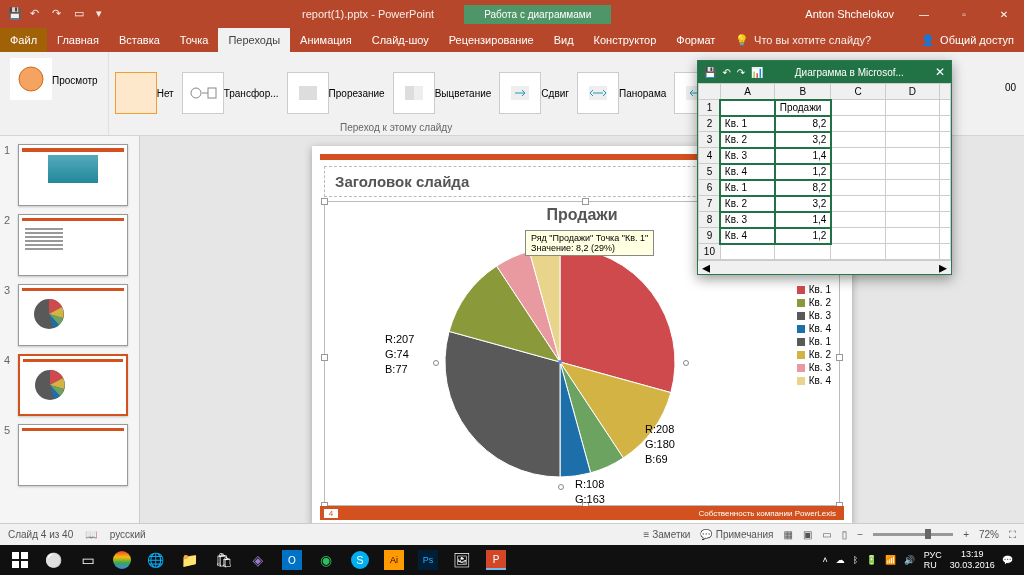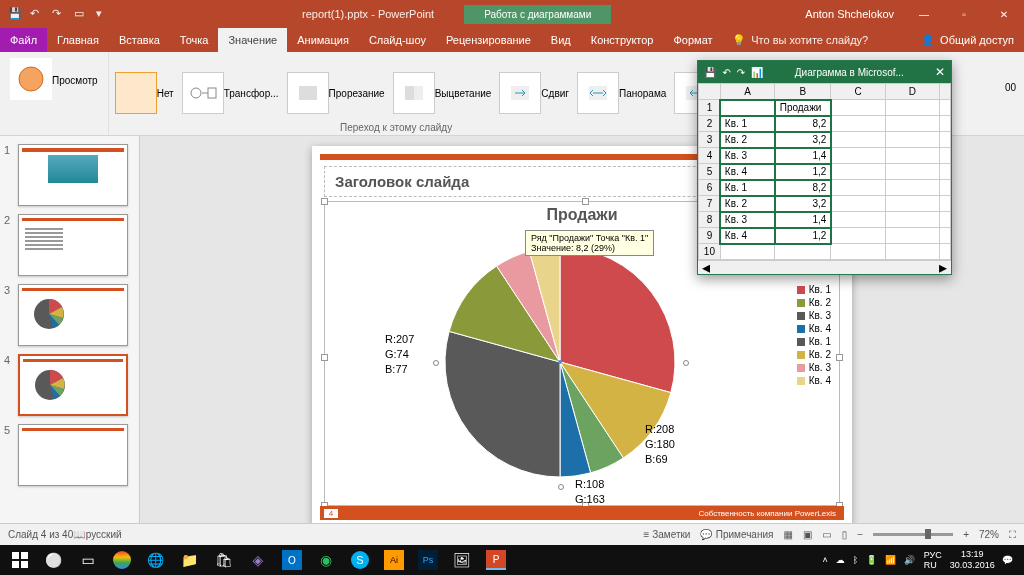--- a/index.html
+++ b/index.html
@@ -9,21 +9,21 @@
 .qat{display:flex;gap:8px;padding:0 8px;align-items:center}
 .qat-icon{width:14px;height:14px;opacity:.9}
 .title-text{flex:1;text-align:center;display:flex;justify-content:center;gap:30px;align-items:center}
 .title-center{opacity:.9}
 .chart-tools{background:#4e9668;padding:4px 20px;font-size:10px}
 .win-btns{display:flex;gap:0;margin-left:auto}
 .win-btn{width:40px;height:28px;display:flex;align-items:center;justify-content:center;font-size:10px}
 .user{padding:0 10px;font-size:11px}
 .menubar{height:24px;background:#b7472a;display:flex;color:#fff;font-size:11px;align-items:center}
 .menu-tab{padding:0 10px;line-height:24px;cursor:pointer}
-.menu-tab.file{background:#a21caf}
+.menu-tab.file{background:#a16207}
 .menu-tab.active{background:#f1f1f1;color:#444}
 .tell-me{margin-left:10px;display:flex;align-items:center;gap:5px;opacity:.9}
 .share{margin-left:auto;margin-right:10px;display:flex;align-items:center;gap:5px}
 .ribbon{height:84px;background:#f1f1f1;border-bottom:1px solid #d4d4d4;display:flex;position:relative}
 .ribbon-group{display:flex;flex-direction:column;align-items:center;padding:4px 6px;border-right:1px solid #e0e0e0}
 .trans-btn{display:flex;align-items:center;padding:2px 4px;font-size:10px;cursor:pointer}
 .trans-icon{width:42px;height:42px;border:1px solid #ccc;background:#fff;margin-bottom:2px;display:flex;align-items:center;justify-content:center;overflow:hidden}
 .trans-icon.selected{border:1px solid #f0a030;background:#fde8cc}
 .ribbon-label{font-size:10px;color:#666;position:absolute;bottom:2px;left:340px}
 .content{flex:1;display:flex;background:#e6e6e6;overflow:hidden}
@@ -51,21 +51,21 @@
 .excel-popup{position:absolute;left:697px;top:60px;width:255px;background:#fff;border:1px solid #2a7850;box-shadow:0 4px 12px rgba(0,0,0,.4);z-index:100}
 .excel-title{height:22px;background:#217346;color:#fff;font-size:10px;display:flex;align-items:center;padding:0 6px;gap:6px}
 .excel-title-text{flex:1;text-align:center}
 .excel-close{cursor:pointer;font-size:12px}
 .excel-grid{font-size:10px}
 .excel-grid table{border-collapse:collapse;width:100%}
 .excel-grid th,.excel-grid td{border:1px solid #ccc;padding:1px 4px;height:16px}
 .excel-grid th{background:#f0f0f0;font-weight:normal}
 .excel-grid .row-hdr{background:#f0f0f0;text-align:center;width:20px}
 .excel-scroll{height:14px;background:#f0f0f0;border-top:1px solid #ccc;display:flex;align-items:center}
-.statusbar{height:22px;background:#f1f1f1;border-top:1px solid #ccc;display:flex;align-items:center;font-size:10px;color:#555;padding:0 8px;}
+.statusbar{height:22px;background:#f1f1f1;border-top:1px solid #ccc;display:flex;align-items:center;font-size:10px;color:#555;padding:0 8px;gap:12px}
 .status-right{margin-left:auto;display:flex;gap:10px;align-items:center}
 .zoom-slider{width:80px;height:3px;background:#999;position:relative}
 .zoom-thumb{position:absolute;width:6px;height:10px;background:#666;top:-4px;left:52px}
 .taskbar{height:30px;background:#101010;display:flex;align-items:center;padding:0 4px;gap:2px}
 .task-icon{width:32px;height:28px;display:flex;align-items:center;justify-content:center;color:#fff;font-size:14px}
 .sys-tray{margin-left:auto;display:flex;align-items:center;color:#fff;font-size:9px;gap:8px;padding-right:6px}
 .clock{text-align:center;line-height:11px}
 .data-sel{outline:2px solid #217346;outline-offset:-1px}
 .selected-cell{border:2px solid #217346!important}
 </style>
@@ -91,21 +91,21 @@
       <div class="win-btn">▫</div>
       <div class="win-btn">✕</div>
     </div>
   </div>
 
   <div class="menubar">
     <div class="menu-tab file">Файл</div>
     <div class="menu-tab">Главная</div>
     <div class="menu-tab">Вставка</div>
     <div class="menu-tab">Точка</div>
-    <div class="menu-tab active">Значение</div>
+    <div class="menu-tab active">Переходы</div>
     <div class="menu-tab">Анимация</div>
     <div class="menu-tab">Слайд-шоу</div>
     <div class="menu-tab">Рецензирование</div>
     <div class="menu-tab">Вид</div>
     <div class="menu-tab">Конструктор</div>
     <div class="menu-tab">Формат</div>
     <div class="tell-me">
       <span>💡</span>
       <span>Что вы хотите слайду?</span>
     </div>

